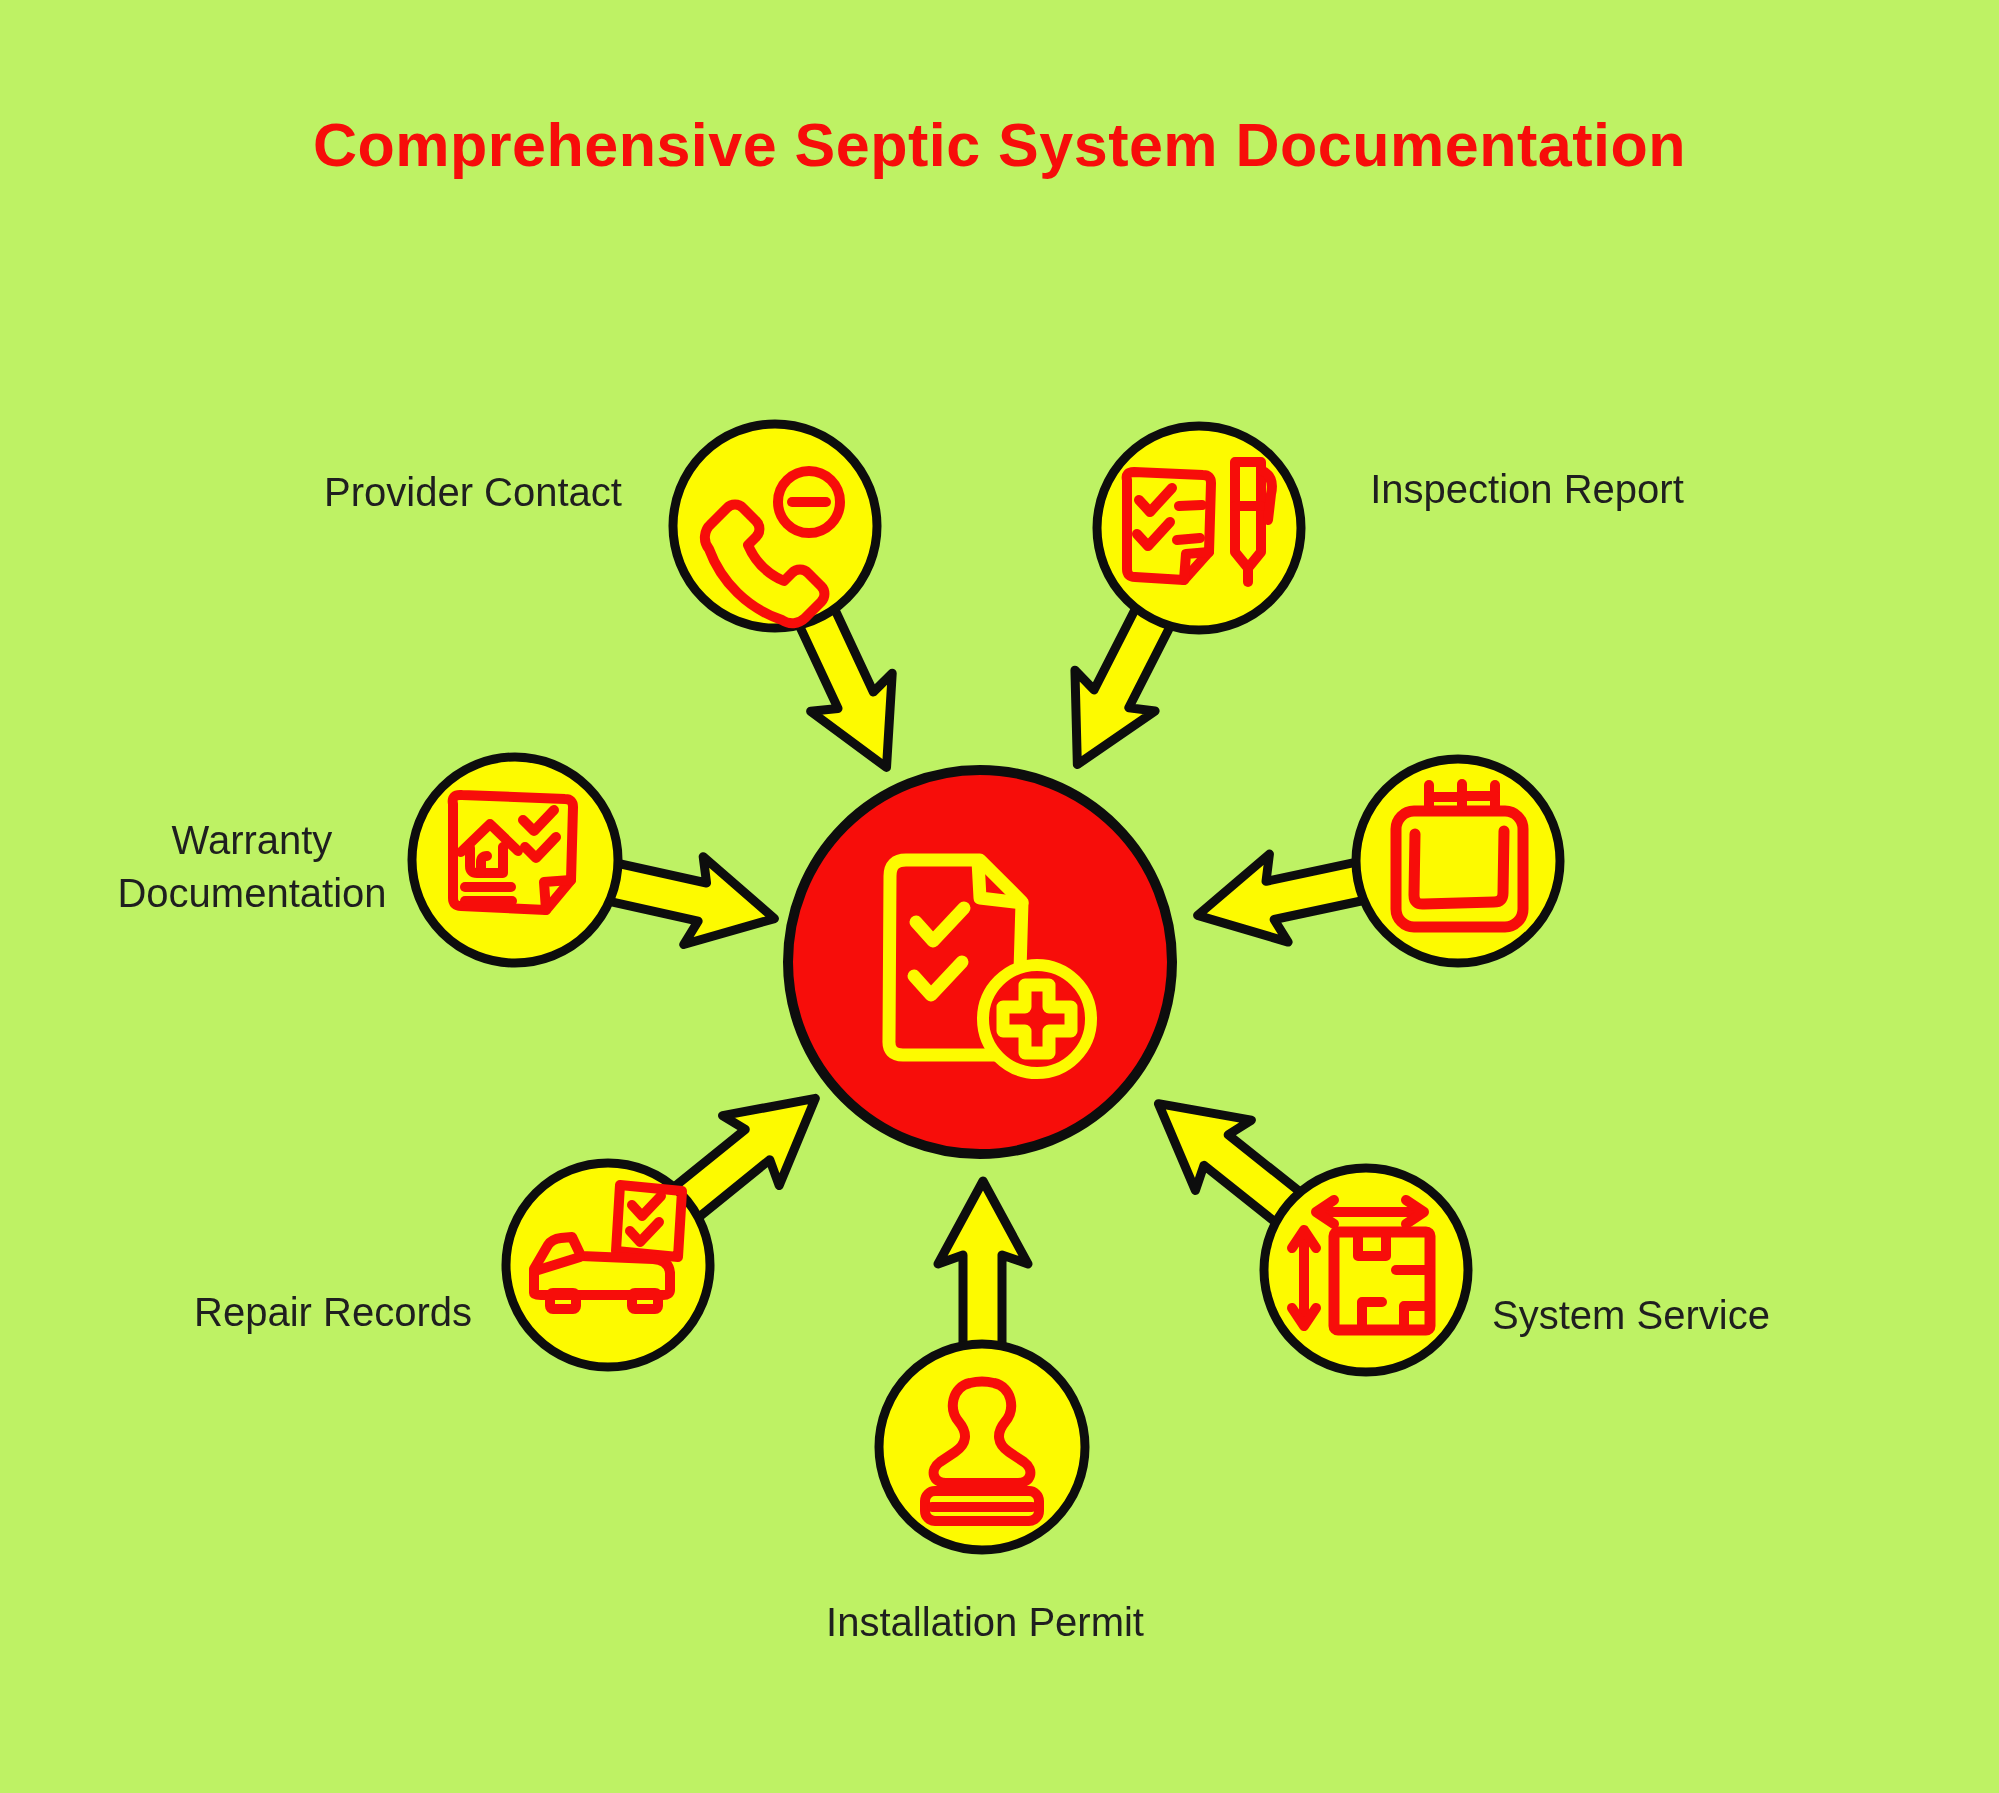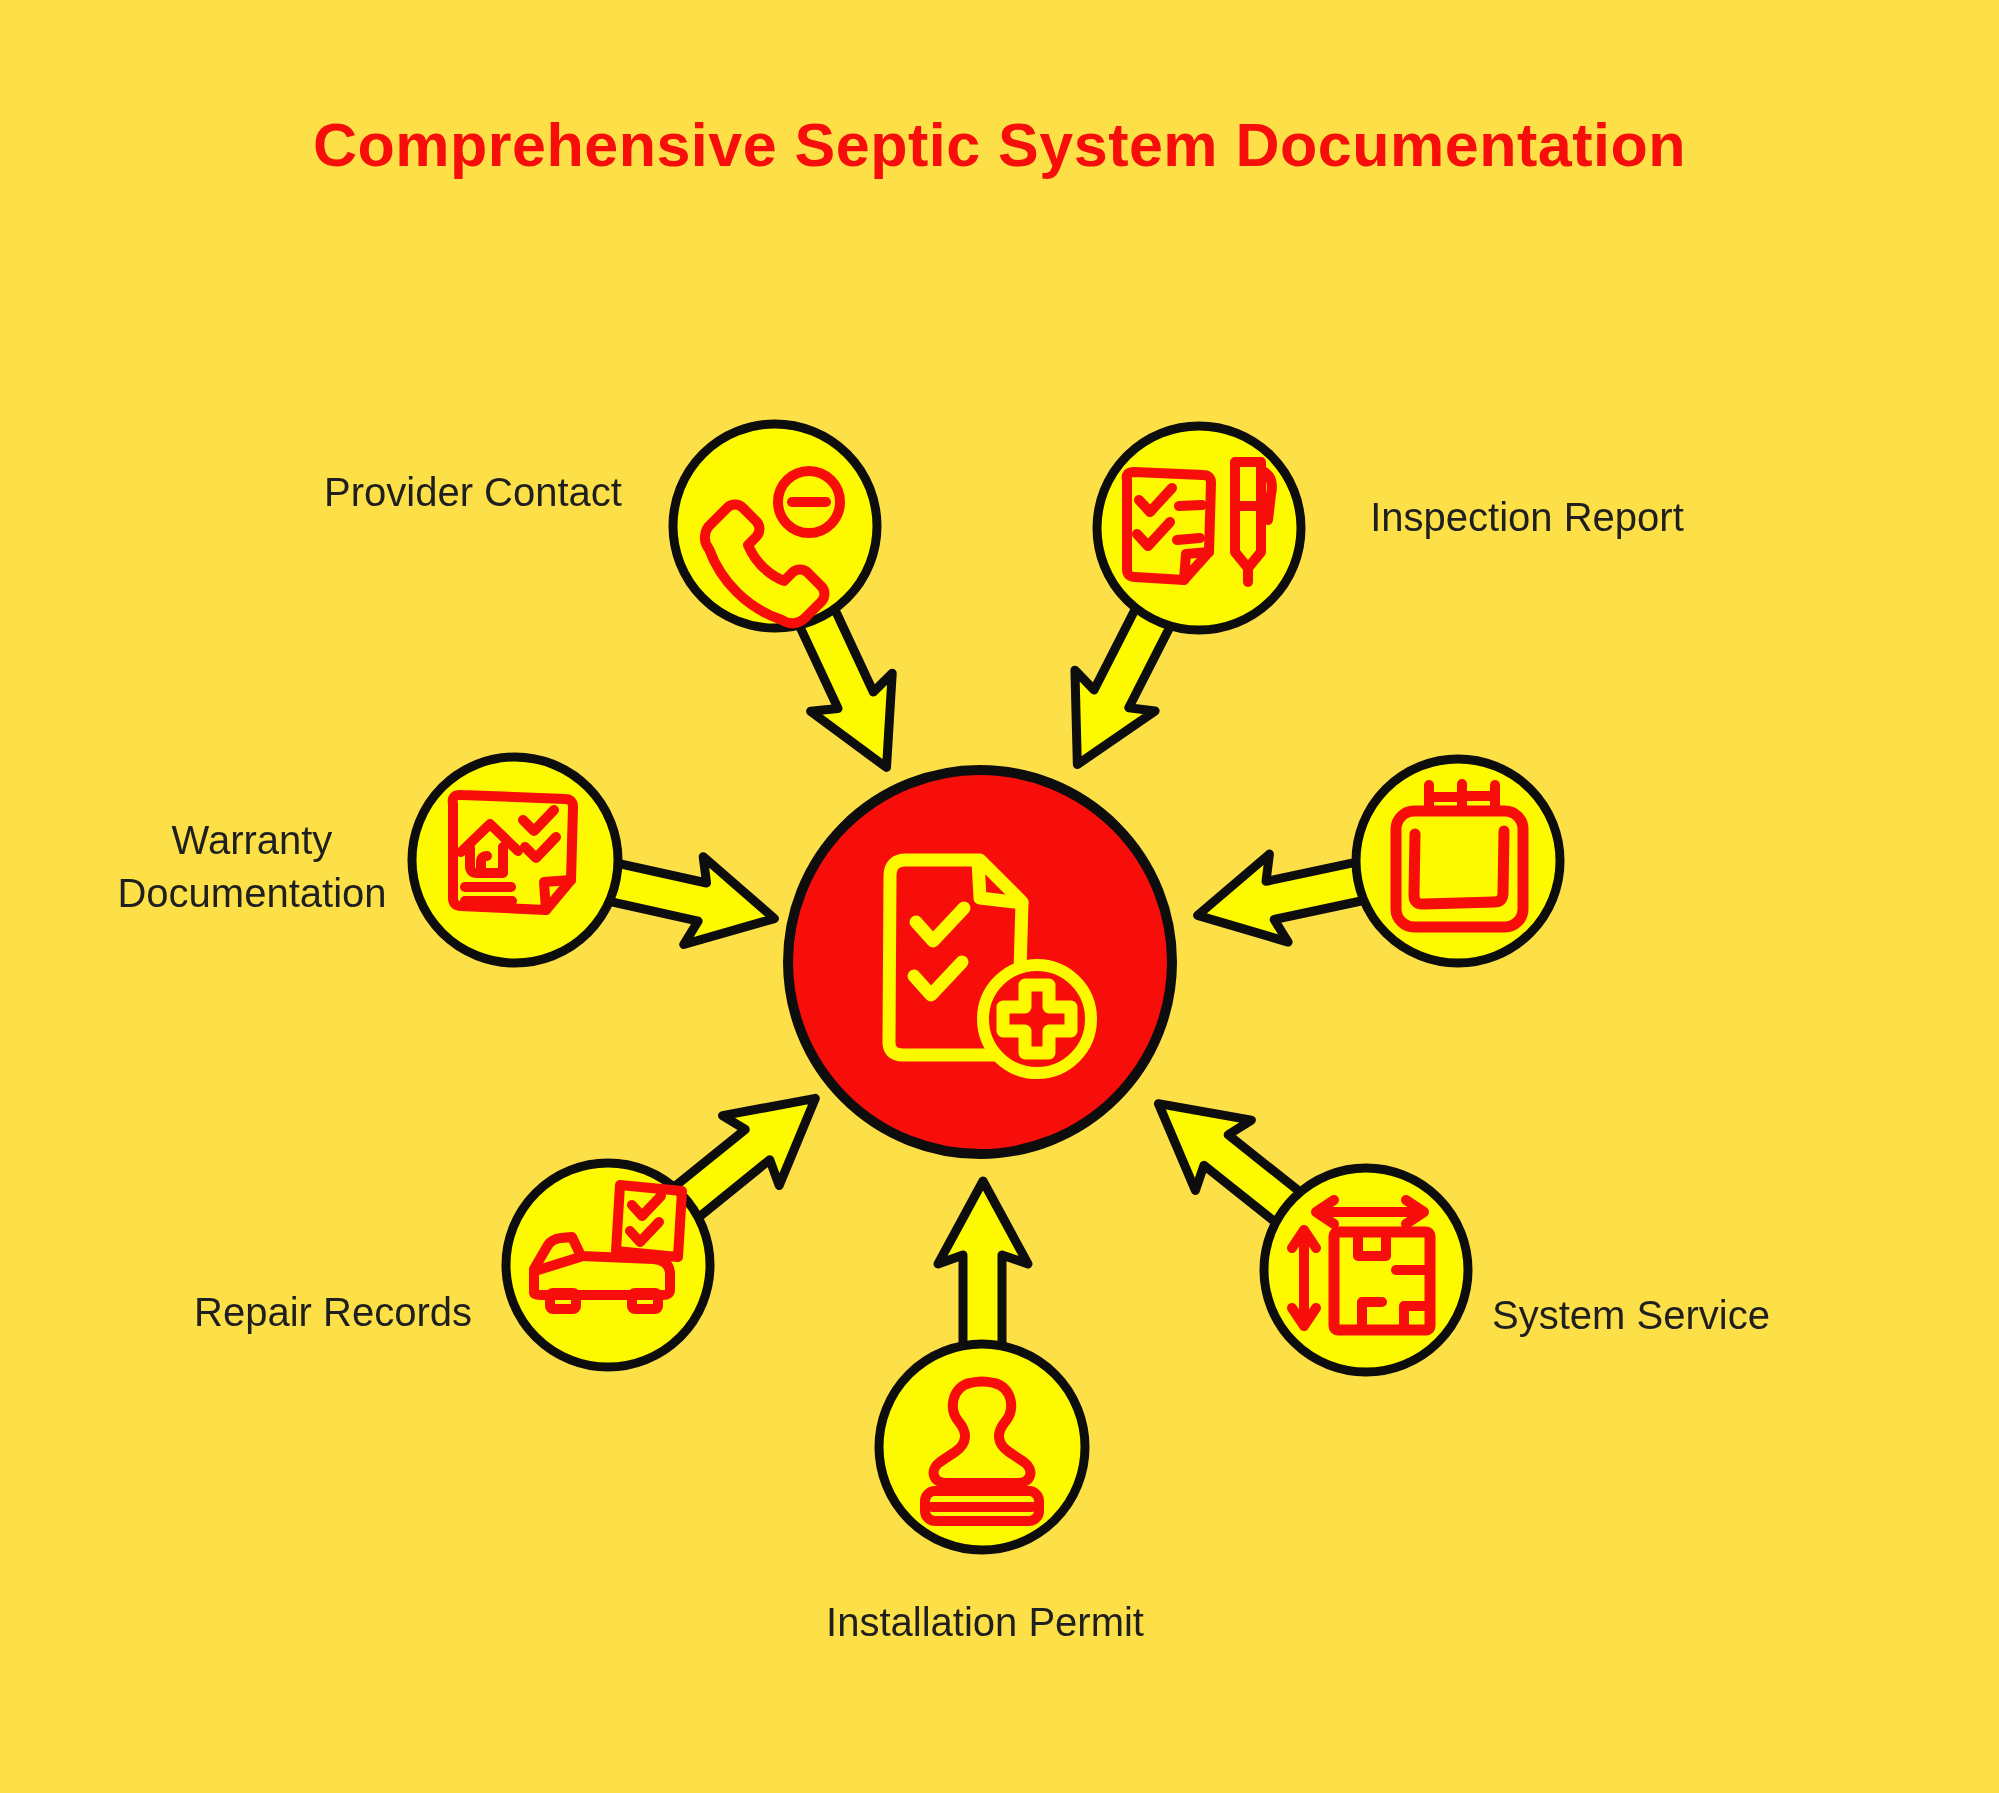--- a/index.html
+++ b/index.html
@@ -1,19 +1,19 @@
 <!DOCTYPE html>
 <html><head>
 <meta charset="utf-8">
 <style>
   html,body{margin:0;padding:0;background:#ffffff;}
   .stage{
     position:relative;
     width:1999px;height:1793px;
-    background:#fde047;
+    background:#bef264;
     overflow:hidden;
     font-family:"Liberation Sans", sans-serif;
   }
   .title{
     position:absolute;left:0;right:0;top:110px;
     text-align:center;
     font-size:61px;font-weight:bold;
     color:#f70d0a;
     letter-spacing:.5px;
   }
@@ -150,19 +150,19 @@
         <path class="sy" stroke-width="12" d="M-2,-101 L0,-64 L42,-59"></path>
         <path class="sy" d="M-64,-40 l17,19 l31,-33"></path>
         <path class="sy" d="M-66,14 l17,19 l31,-33"></path>
         <circle class="plusdisc" cx="57" cy="57" r="54"></circle>
         <path class="sy" stroke-width="11" transform="translate(57,57)" d="M-12,-34 L12,-34 L12,-12 L34,-12 L34,12 L12,12 L12,34 L-12,34 L-12,12 L-34,12 L-34,-12 L-12,-12 Z"></path>
       </g>
     </g>
   </svg>
 
   <div class="node-label" style="left:473px;top:492px;">Provider Contact</div>
-  <div class="node-label" style="left:1527px;top:489px;margin-top:28px;">Inspection Report</div>
+  <div class="node-label" style="left:1527px;top:489px;">Inspection Report</div>
   <div class="node-label" style="left:1631px;top:1315px;">System Service</div>
   <div class="node-label" style="left:333px;top:1312px;">Repair Records</div>
   <div class="node-label" style="left:985px;top:1622px;">Installation Permit</div>
   <div class="node-label wrap" style="left:252px;top:835px;margin-top:32px;">Warranty Documentation</div>
 
 </div>
 
 </body></html>

